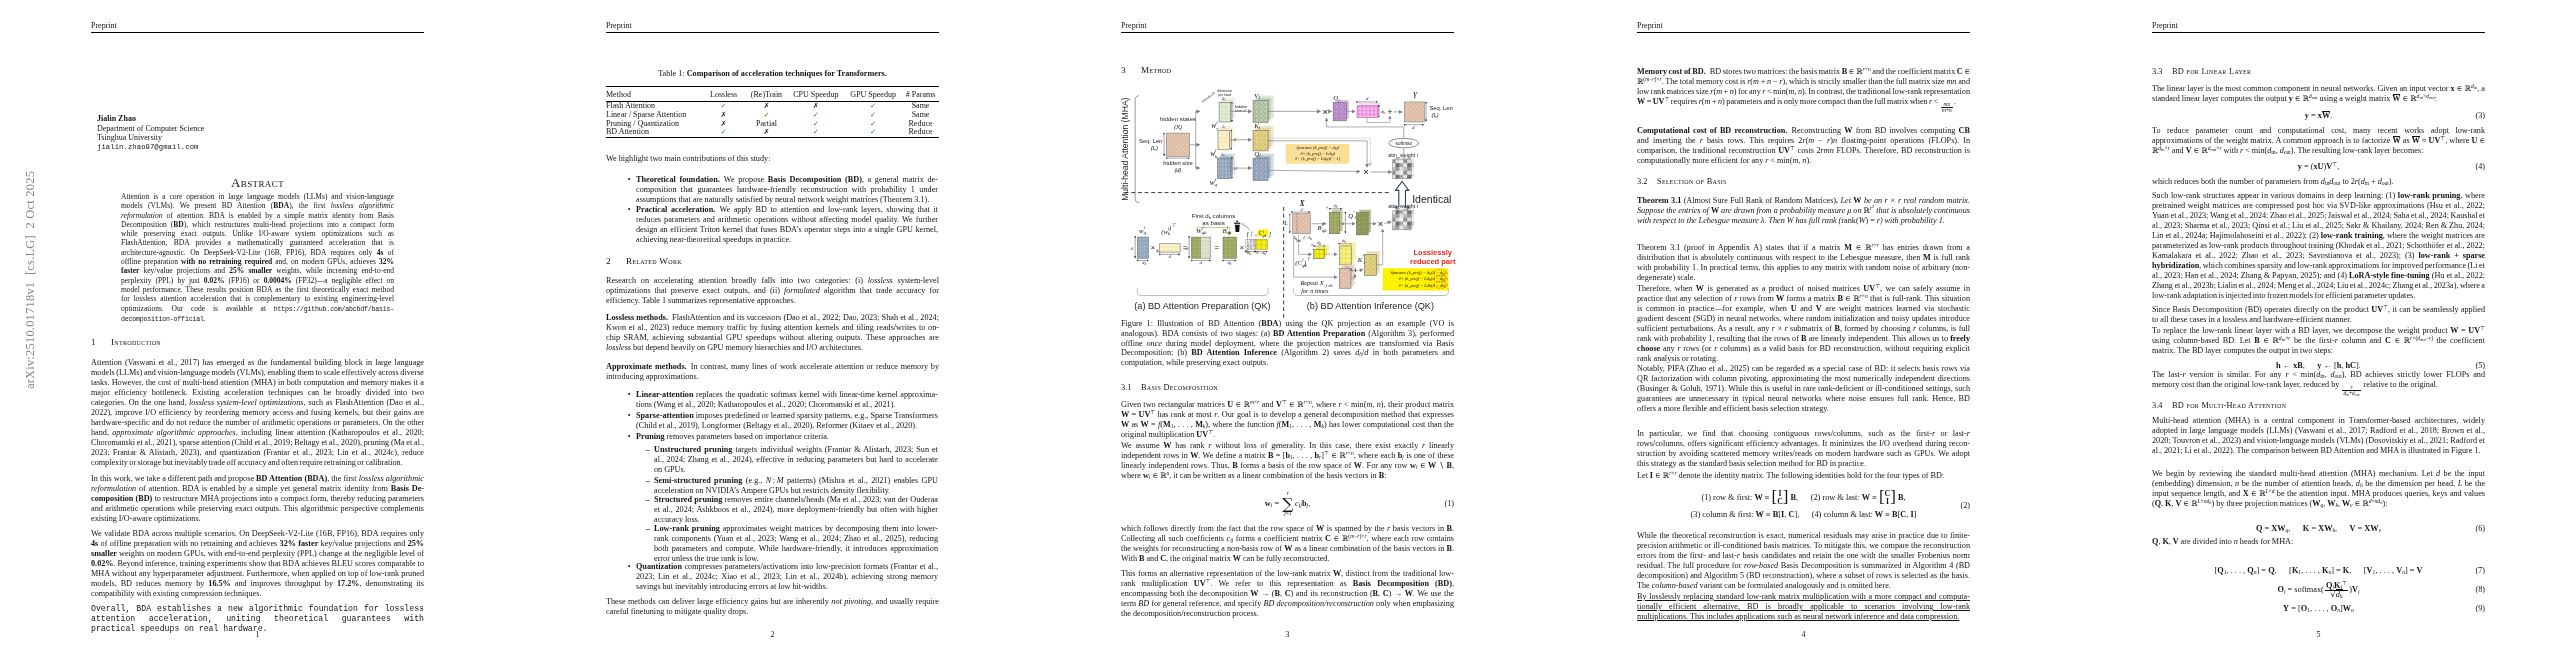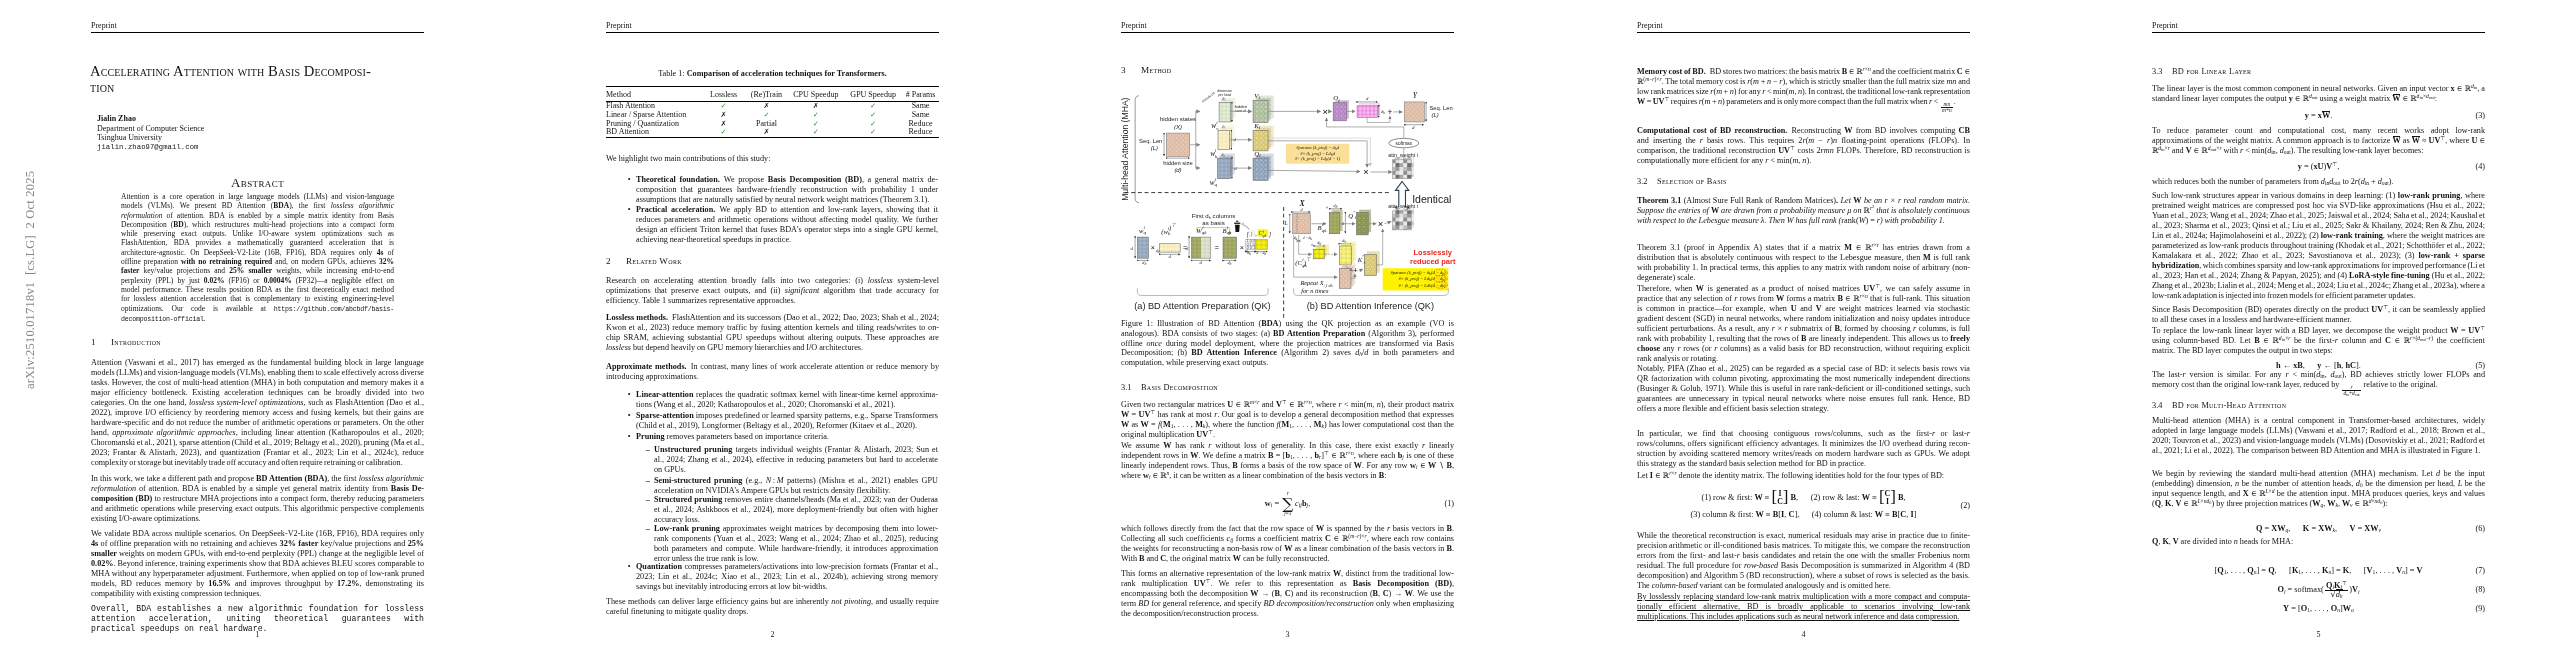--- a/index.html
+++ b/index.html
@@ -74,21 +74,20 @@
 svg .fsss{font-size:5.5px}
 svg .lbl{font-family:"Liberation Sans",sans-serif}
 </style>
 </head>
 <body>
 
 <section class="page" id="pg1" style="left:0px">
 <div class="hdr">Preprint</div>
 <div class="hrule"></div>
 <div class="wm">arXiv:2510.01718v1  [cs.LG]  2 Oct 2025</div>
-<div class="title" style="top:64px"><span>Accelerating Attention with Basis Decomposi-</span><br><span>tion</span></div>
 <div class="auth" style="top:114px">
       <div class="an">Jialin Zhao</div>
       <div>Department of Computer Science</div>
       <div>Tsinghua University</div>
       <div class="tt" style="font-size:7.2px;letter-spacing:0.1px">jialin.zhao97@gmail.com</div>
     </div>
 <div class="absh" style="top:175px">Abstract</div>
 <div class="blk abs" style="top:192px;word-spacing:0.4px">Attention is a core operation in large language models (LLMs) and vision-language models (VLMs). We present BD Attention (<b>BDA</b>), the first <i>lossless algorithmic reformulation</i> of attention. BDA is enabled by a simple matrix identity from Basis Decomposition (<b>BD</b>), which restructures multi-head projections into a compact form while preserving exact outputs. Unlike I/O-aware system optimizations such as FlashAttention, BDA provides a mathematically guaranteed acceleration that is architecture-agnostic. On DeepSeek-V2-Lite (16B, FP16), BDA requires only <b>4s</b> of offline preparation <b>with no retraining required</b> and, on modern GPUs, achieves <b>32% faster</b> key/value projections and <b>25% smaller</b> weights, while increasing end-to-end perplexity (PPL) by just <b>0.02%</b> (FP16) or <b>0.0004%</b> (FP32)—a negligible effect on model performance. These results position BDA as the first theoretically exact method for lossless attention acceleration that is complementary to existing engineering-level optimizations. Our code is available at <span class="tt">https://github.<wbr>com/abcbdf/basis-<wbr>decomposition-<wbr>official</span>.</div>
 <div class="sec" style="top:337px"><span class="sn">1</span><span class="st">Introduction</span></div>
 <div class="blk" style="top:358px;word-spacing:-0.6px">Attention (Vaswani et al., 2017) has emerged as the fundamental building block in large language models (LLMs) and vision-language models (VLMs), enabling them to scale effectively across diverse tasks. However, the cost of multi-head attention (MHA) in both computation and memory makes it a major efficiency bottleneck. Existing acceleration techniques can be broadly divided into two categories. On the one hand, <i>lossless system-level optimizations</i>, such as FlashAttention (Dao et al., 2022), improve I/O efficiency by reordering memory access and fusing kernels, but their gains are hardware-specific and do not reduce the number of arithmetic operations or parameters. On the other hand, <i>approximate algorithmic approaches</i>, including linear attention (Katharopoulos et al., 2020; Choromanski et al., 2021), sparse attention (Child et al., 2019; Beltagy et al., 2020), pruning (Ma et al., 2023; Frantar &amp; Alistarh, 2023), and quantization (Frantar et al., 2023; Lin et al., 2024c), reduce complexity or storage but inevitably trade off accuracy and often require retraining or calibration.</div>
@@ -153,21 +152,21 @@
           <td><span class="mark ck">✓</span></td>
           <td><span class="mark ck">✓</span></td>
           <td><span>Reduce</span></td>
         </tr>
 </tbody>
     </table>
 <div class="blk" style="top:154px;">We highlight two main contributions of this study:</div>
 <div class="blk bl1" style="top:175px"><span class="bm">•</span><span><b>Theoretical foundation.</b> We propose <b>Basis Decomposition (BD)</b>, a general matrix de­composition that guarantees hardware-friendly reconstruction with probability 1 under assumptions that are naturally satisfied by neural network weight matrices (Theorem 3.1).</span></div>
 <div class="blk bl1" style="top:205px"><span class="bm">•</span><span><b>Practical acceleration.</b> We apply BD to attention and low-rank layers, showing that it reduces parameters and arithmetic operations without affecting model quality. We further design an efficient Triton kernel that fuses BDA’s operator steps into a single GPU kernel, achieving near-theoretical speedups in practice.</span></div>
 <div class="sec" style="top:256px"><span class="sn">2</span><span class="st">Related Work</span></div>
-<div class="blk" style="top:276px;">Research on accelerating attention broadly falls into two categories: (i) <i>lossless</i> system-level optimiza­tions that preserve exact outputs, and (ii) <i>significant</i> algorithm that trade accuracy for efficiency. Table 1 summarizes representative approaches.</div>
+<div class="blk" style="top:276px;">Research on accelerating attention broadly falls into two categories: (i) <i>lossless</i> system-level optimiza­tions that preserve exact outputs, and (ii) <i>formulated</i> algorithm that trade accuracy for efficiency. Table 1 summarizes representative approaches.</div>
 <div class="blk" style="top:313px;"><b>Lossless methods.</b> FlashAttention and its successors (Dao et al., 2022; Dao, 2023; Shah et al., 2024; Kwon et al., 2023) reduce memory traffic by fusing attention kernels and tiling reads/writes to on-chip SRAM, achieving substantial GPU speedups without altering outputs. These approaches are <i>lossless</i> but depend heavily on GPU memory hierarchies and I/O architectures.</div>
 <div class="blk" style="top:362px;"><b>Approximate methods.</b> In contrast, many lines of work accelerate attention or reduce memory by introducing approximations.</div>
 <div class="blk bl1" style="top:390px"><span class="bm">•</span><span><b>Linear-attention</b> replaces the quadratic softmax kernel with linear-time kernel approxima­tions (Wang et al., 2020; Katharopoulos et al., 2020; Choromanski et al., 2021).</span></div>
 <div class="blk bl1" style="top:411px"><span class="bm">•</span><span><b>Sparse-attention</b> imposes predefined or learned sparsity patterns, e.g., Sparse Transform­ers (Child et al., 2019), Longformer (Beltagy et al., 2020), Reformer (Kitaev et al., 2020).</span></div>
 <div class="blk bl1" style="top:432px"><span class="bm">•</span><span><b>Pruning</b> removes parameters based on importance criteria.</span></div>
 <div class="blk bl2" style="top:445px"><span class="bm2">–</span><span><b>Unstructured pruning</b> targets individual weights (Frantar &amp; Alistarh, 2023; Sun et al., 2024; Zhang et al., 2024), effective in reducing parameters but hard to accelerate on GPUs.</span></div>
 <div class="blk bl2" style="top:476px"><span class="bm2">–</span><span><b>Semi-structured pruning</b> (e.g., <i>N</i> : <i>M</i> patterns) (Mishra et al., 2021) enables GPU acceleration on NVIDIA’s Ampere GPUs but restricts density flexibility.</span></div>
 <div class="blk bl2" style="top:495px"><span class="bm2">–</span><span><b>Structured pruning</b> removes entire channels/heads (Ma et al., 2023; van der Ouderaa et al., 2024; Ashkboos et al., 2024), more deployment-friendly but often with higher accuracy loss.</span></div>
 <div class="blk bl2" style="top:524px"><span class="bm2">–</span><span><b>Low-rank pruning</b> approximates weight matrices by decomposing them into lower-rank components (Yuan et al., 2023; Wang et al., 2024; Zhao et al., 2025), reducing both parameters and compute. While hardware-friendly, it introduces approximation error unless the true rank is low.</span></div>
 <div class="blk bl1" style="top:562px"><span class="bm">•</span><span><b>Quantization</b> compresses parameters/activations into low-precision formats (Frantar et al., 2023; Lin et al., 2024c; Xiao et al., 2023; Lin et al., 2024b), achieving strong memory savings but inevitably introducing errors at low bit-widths.</span></div>

